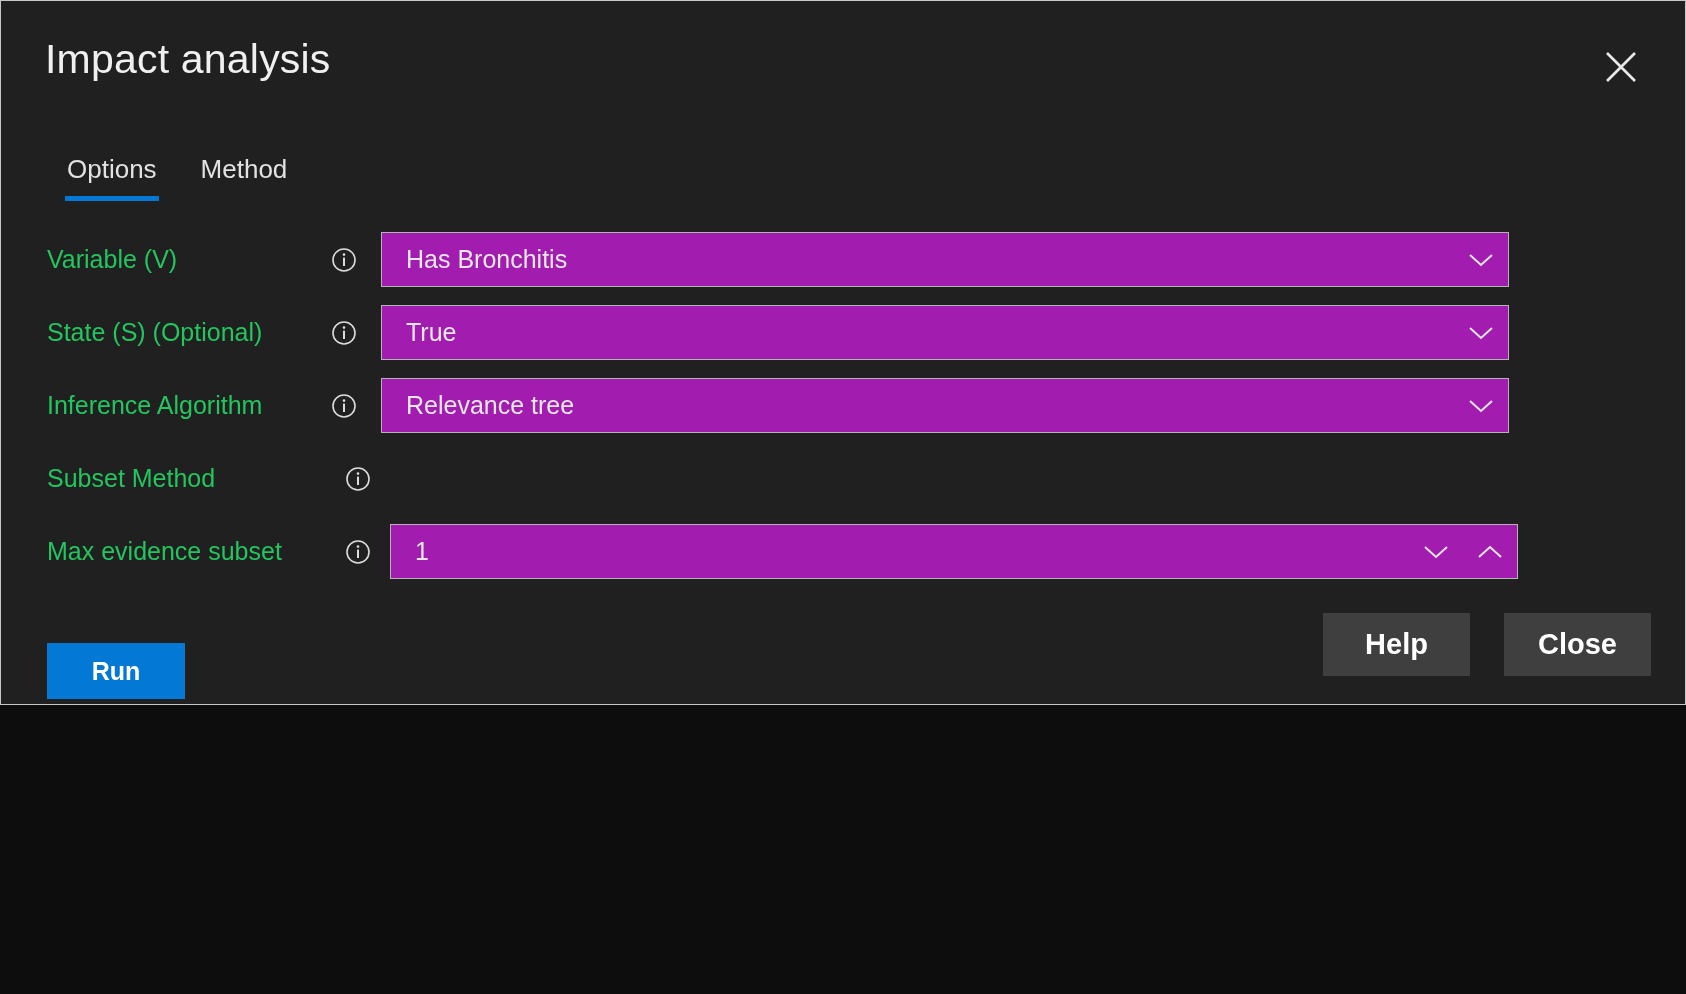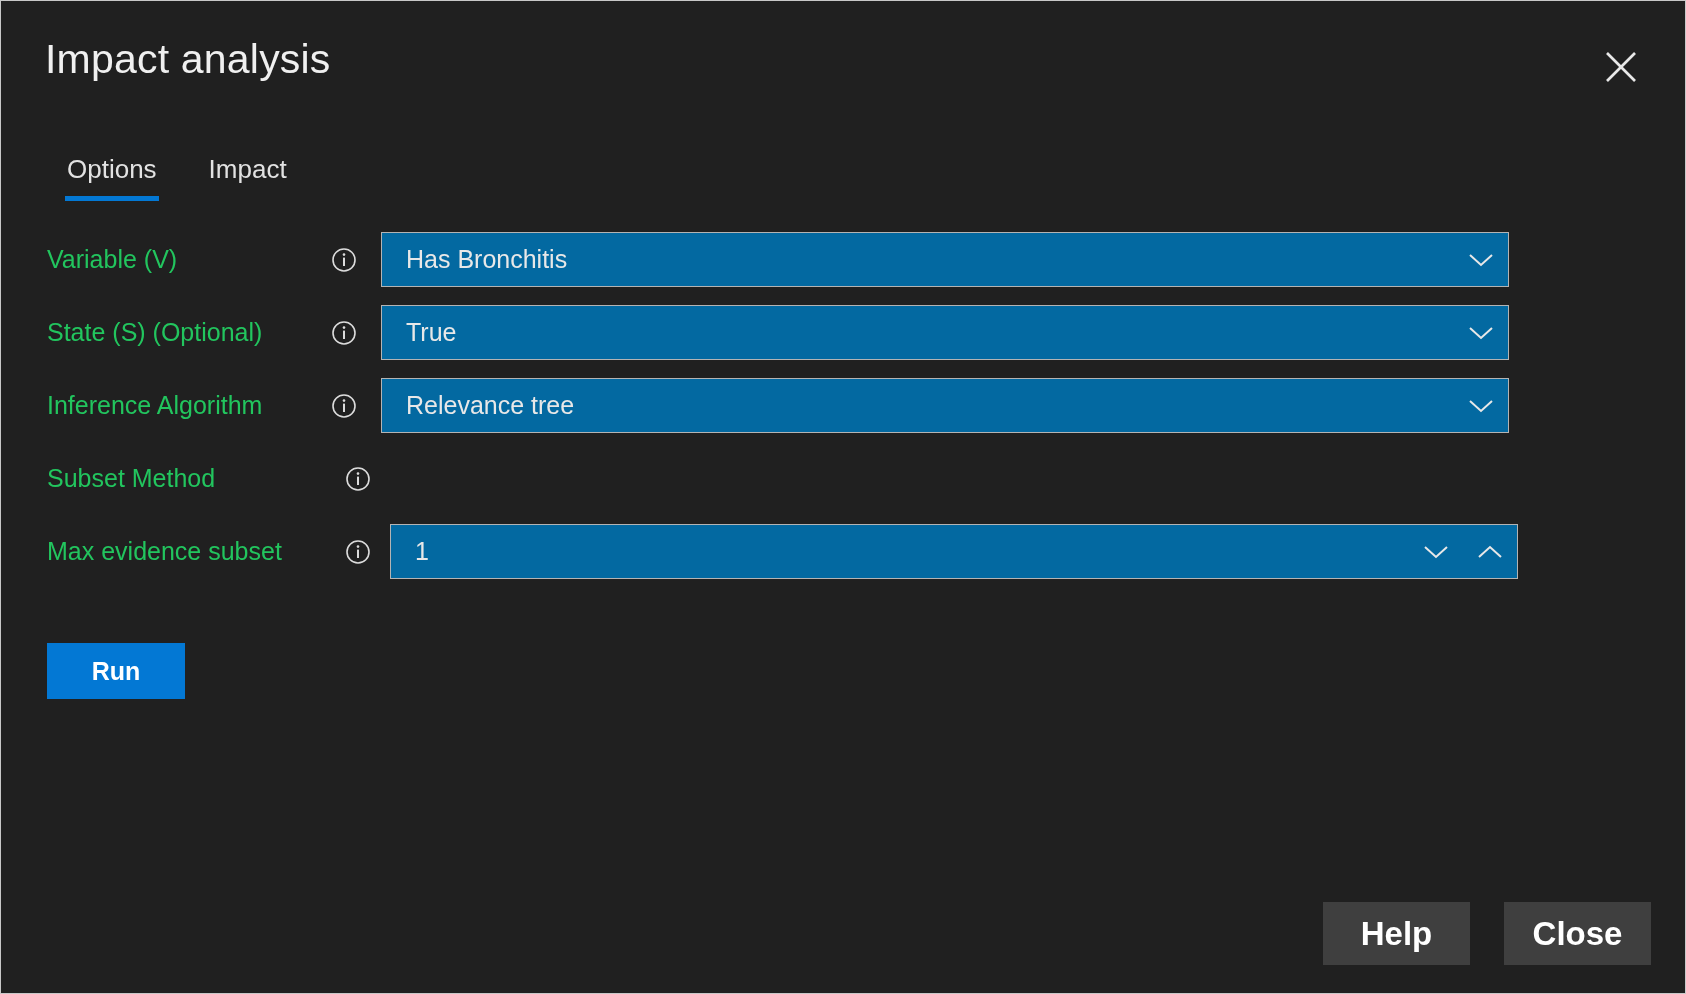--- a/index.html
+++ b/index.html
@@ -7,21 +7,21 @@
     margin: 0;
     padding: 0;
     background: #0d0d0d;
   }
   body {
     font-family: "Liberation Sans", sans-serif;
   }
   #dialog {
     position: relative;
     width: 1686px;
-    height: 994px;
+    height: 705px;
     background: #202020;
     border: 1px solid #c8c8c8;
     overflow: hidden;
   }
 
   
   #title-bar {
     position: absolute;
     left: 0; top: 0;
     width: 100%;
@@ -49,21 +49,21 @@
     cursor: pointer;
   }
   #close-icon-btn svg { display: block; }
 
   
   #tab-bar {
     position: absolute;
     left: 44px;
     top: 148px;
     display: flex;
-    gap: 8px;
+    gap: 0px;
     align-items: center;
   }
   .tab {
     position: relative;
     padding: 6px 22px 16px 22px;
     font-size: 26px;
     color: #e2e2e2;
     cursor: pointer;
     line-height: 1.15;
     white-space: nowrap;
@@ -108,21 +108,21 @@
   }
   .info-icon.shift { left: 344px; }
   .info-icon svg { display: block; }
 
   .field {
     position: absolute;
     left: 380px;
     right: 176px;
     height: 55px;
     border: 1px solid #b4b4b4;
-    background: #0369a1;
+    background: #a21caf;
     display: flex;
     align-items: center;
     cursor: pointer;
   }
   .field.shift { left: 389px; right: 167px; }
   .field-value {
     padding-left: 24px;
     font-size: 25px;
     color: #e8e8e8;
     line-height: 1;
@@ -164,21 +164,21 @@
     right: 34px;
     bottom: 28px;
     display: flex;
     gap: 34px;
   }
   .footer-button {
     width: 147px;
     height: 63px;
     background: #3f3f3f;
     color: #ffffff;
-    font-size: 33px;
+    font-size: 29px;
     font-weight: bold;
     display: flex;
     align-items: center;
     justify-content: center;
     border: none;
     cursor: pointer;
     font-family: "Liberation Sans", sans-serif;
   }
 </style>
 </head>
@@ -195,21 +195,21 @@
       </svg>
     </div>
   </div>
 
   <div id="tab-bar">
     <div class="tab active">
       <span>Options</span>
       <span class="tab-underline"></span>
     </div>
     <div class="tab">
-      <span>Impact</span>
+      <span>Method</span>
       <span class="tab-underline"></span>
     </div>
   </div>
 
   <div id="form-area">
 
     <div class="form-row">
       <div class="row-label">Variable (V)</div>
       <span class="info-icon">
         <svg width="26" height="26" viewBox="0 0 26 26" aria-hidden="true">

